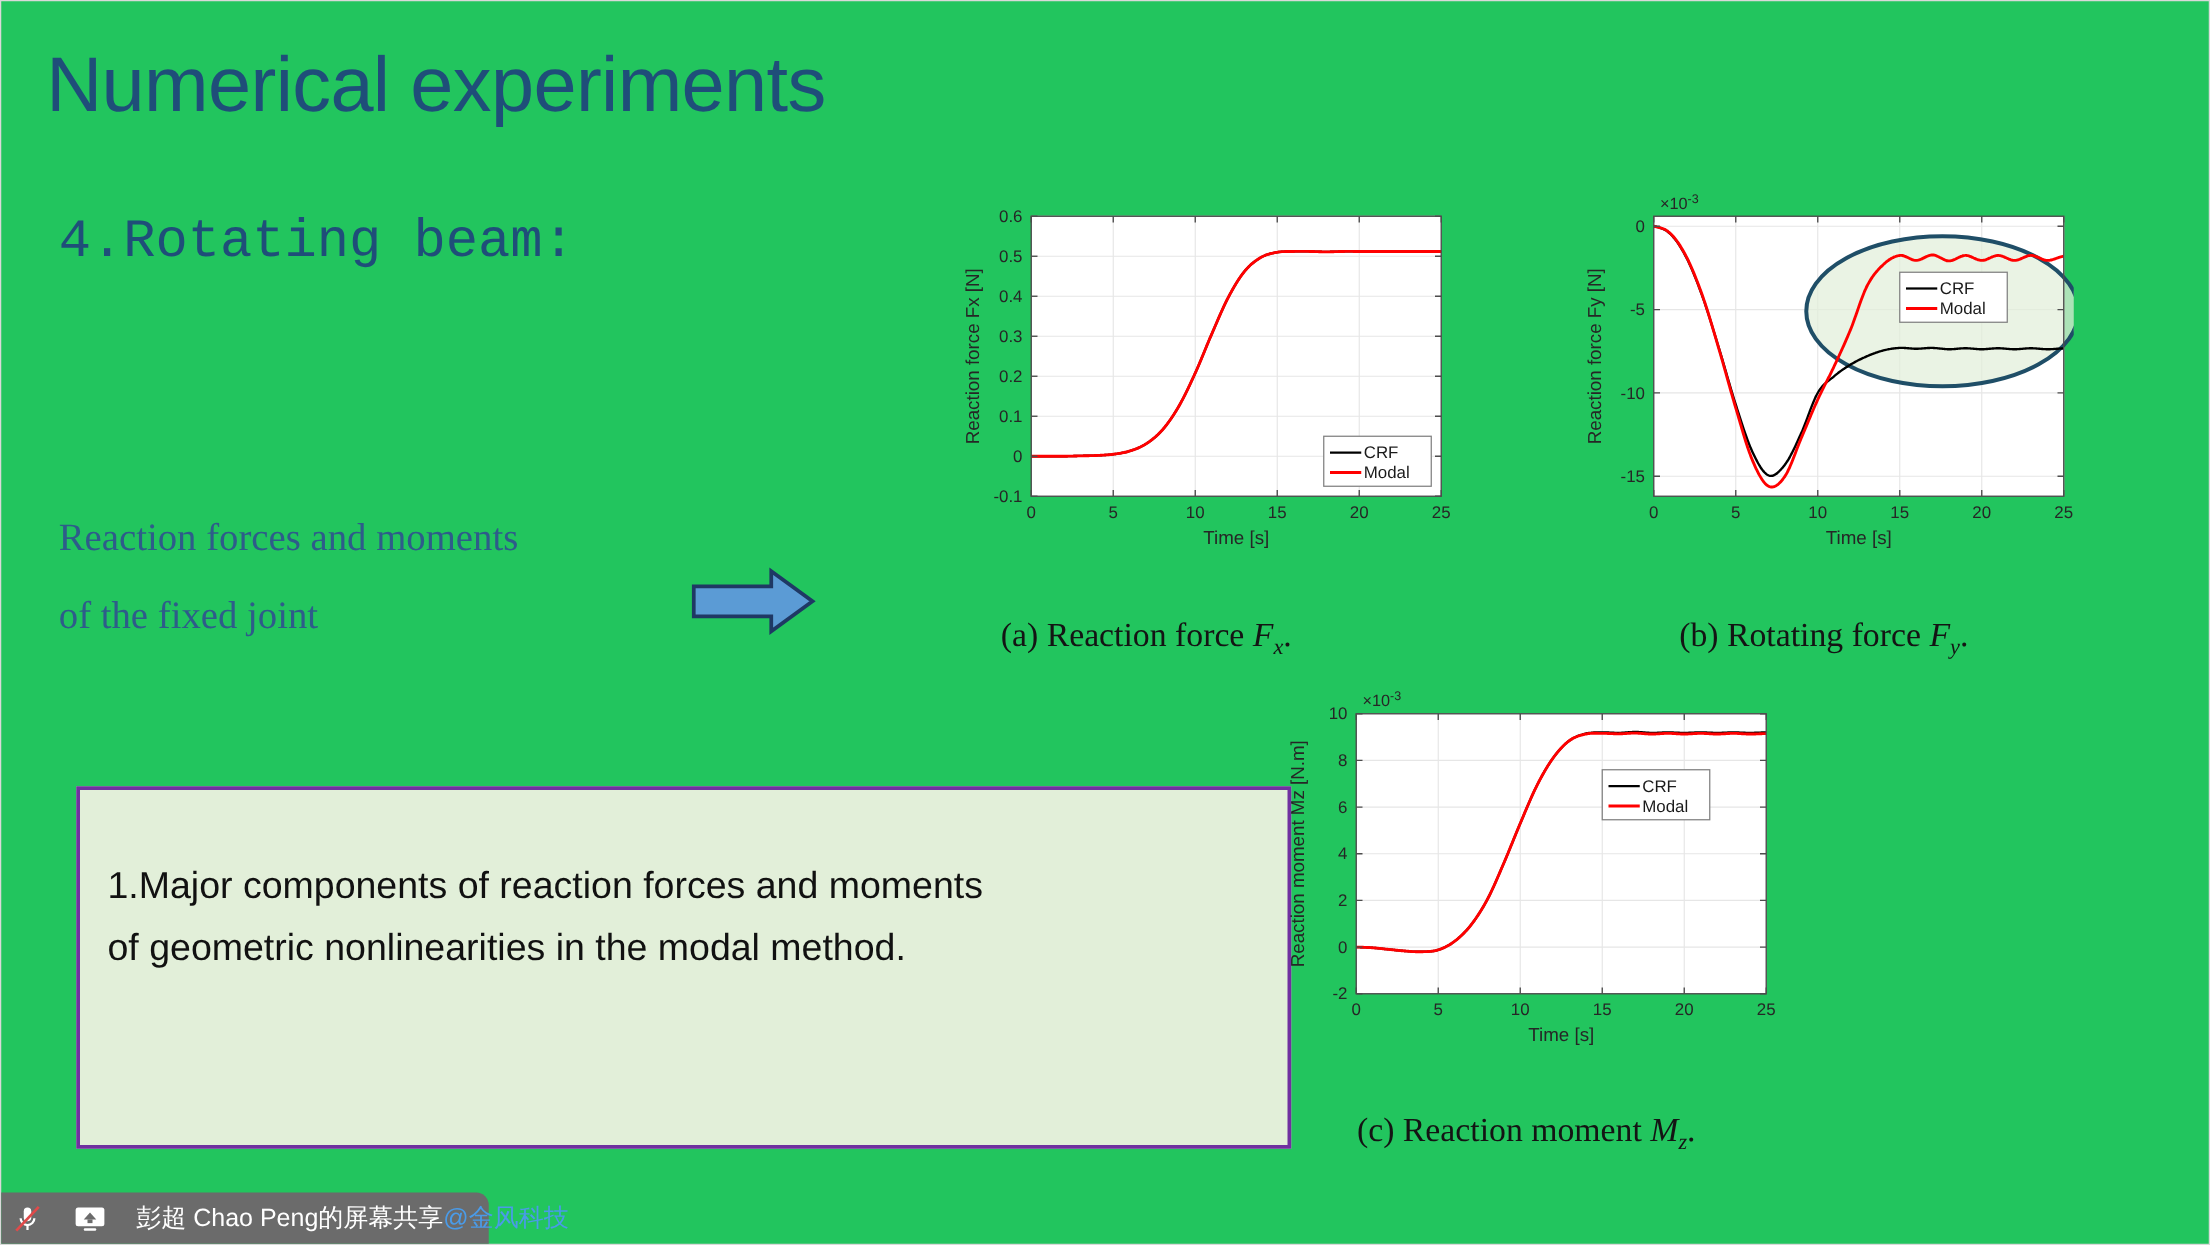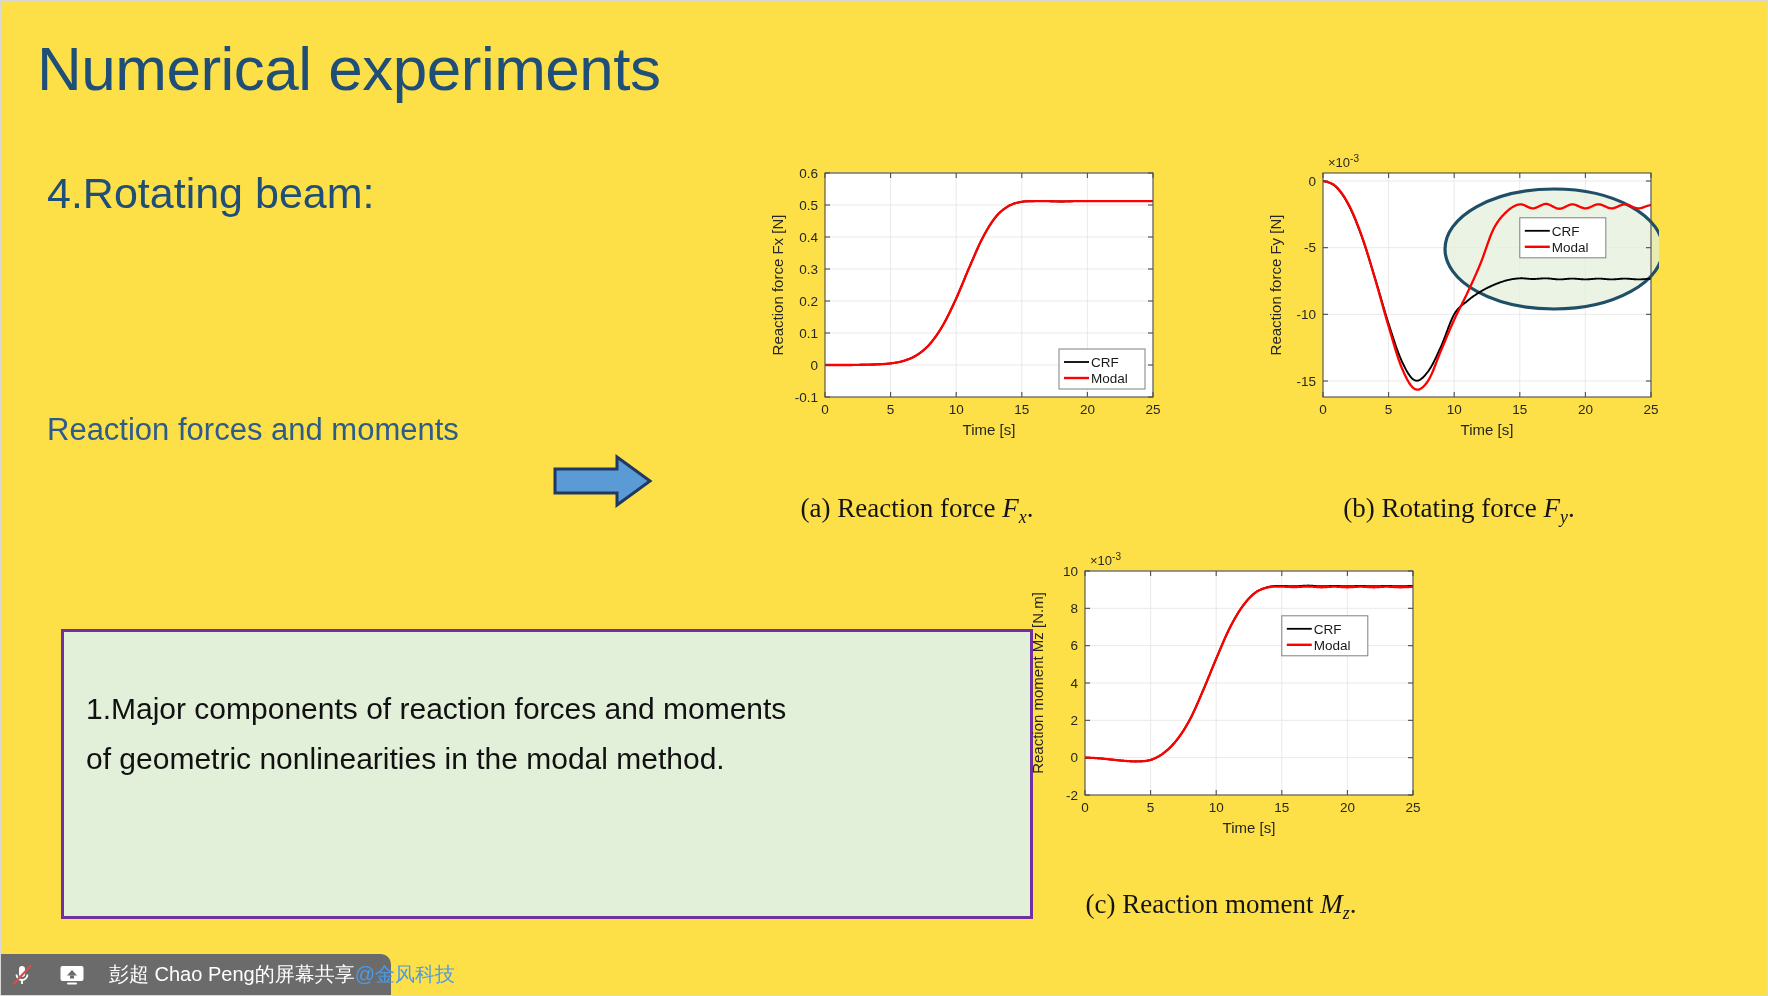--- a/index.html
+++ b/index.html
@@ -5,43 +5,44 @@
   html,body{margin:0;padding:0;}
   body{
     width:1768px;height:996px;
     background:#ffffff;
     font-family:"Liberation Sans",sans-serif;
     overflow:hidden;
     position:relative;
   }
   #slide{
     position:absolute;left:0;top:0;width:1768px;height:996px;
-    background:#fde047;
+    background:#22c55e;
     border:1px solid #d9d9d9;
     box-sizing:border-box;
   }
   
   .slide-title{
     position:absolute;left:36px;top:32px;
     font-size:62px;color:#1F4E79;
     font-family:"Liberation Sans",sans-serif;
     font-weight:400;letter-spacing:-0.5px;
     white-space:nowrap;
   }
   .subtitle{
     position:absolute;left:46px;top:168px;
     font-size:43px;color:#1F4E79;
     white-space:nowrap;
+    font-family:Liberation Mono, monospace;
   }
   .desc{
     position:absolute;left:46px;top:398px;
     font-size:31px;color:#2E5C8A;
     line-height:62px;
   }
-  .desc div{white-space:nowrap;}
+  .desc div{white-space:nowrap;font-family:Liberation Serif, serif;}
   
   .arrow-wrap{position:absolute;left:552px;top:452px;width:100px;height:56px;}
   
   .concl-box{
     position:absolute;left:60px;top:628px;width:972px;height:290px;
     background:#E2EFD9;border:3px solid #7030A0;box-sizing:border-box;
   }
   .concl-text{
     position:absolute;left:22px;top:52px;width:840px;
     font-size:30px;color:#111111;line-height:50px;
@@ -73,20 +74,21 @@
 <body>
 
 <div id="slide">
 
   <div class="slide-title">Numerical experiments</div>
 
   <div class="subtitle">4.Rotating beam:</div>
 
   <div class="desc">
     <div>Reaction forces and moments</div>
+    <div>of the fixed joint</div>
   </div>
 
   <div class="arrow-wrap">
     <svg width="100" height="56" viewBox="0 0 100 56">
       <polygon points="2,16 64,16 64,4 97,28 64,52 64,40 2,40" fill="#5B9BD5" stroke="#1F3864" stroke-width="3" stroke-linejoin="miter"></polygon>
     </svg>
   </div>
 
   <div class="concl-box">
     <div class="concl-text">

